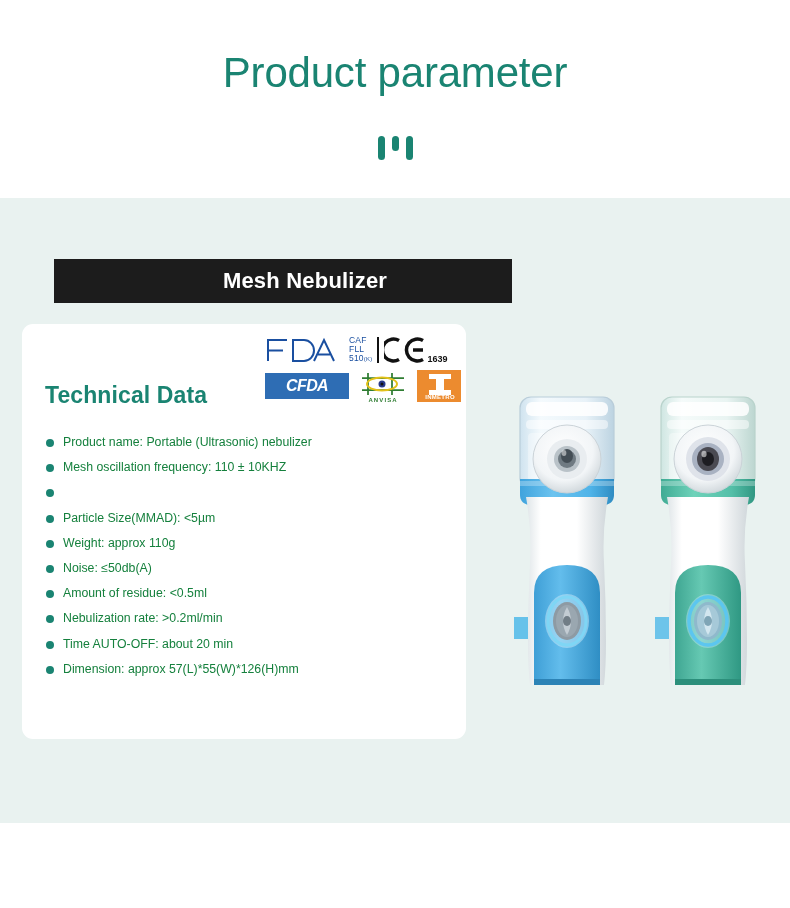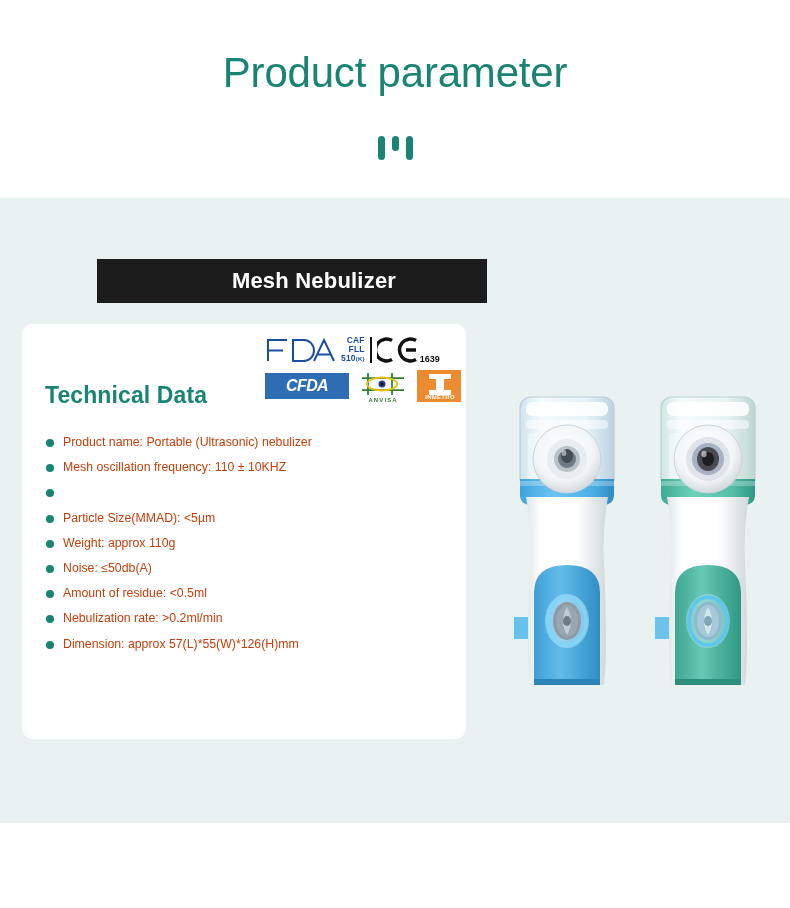--- a/index.html
+++ b/index.html
@@ -61,27 +61,26 @@
     width: 790px;
     height: 625px;
     background: #e9f2f0;
   }
 
   
   .banner {
     position: absolute;
     top: 61px;  
     left: 54px;
-    width: 390px;
+    width: 458px;
     height: 44px;
     background: #1c1c1c;
     display: flex;
     align-items: center;
     justify-content: center;
-    margin-left: 43px;
   }
   .banner-label {
     color: #ffffff;
     font-size: 22px;
     font-weight: bold;
     letter-spacing: 0.2px;
     padding-left: 44px;
   }
 
   
@@ -123,26 +122,26 @@
     height: 35px;
   }
   .cert-row.row2 { height: 34px; margin-top: 2px; }
 
   
   .logo-fda {
     width: 72px;
     height: 26px;
   }
   .cert-caf {
-    margin-left: 4px;
+    margin-left: 12px;
     color: #1a4fa0;
-    font-weight: bold;
+    font-weight: normal;
     font-size: 8.5px;
     line-height: 9px;
-    text-align: right;
+    text-align: left;
     letter-spacing: 0.2px;
   }
   .cert-caf .sup { font-size: 6px; vertical-align: baseline; }
   .cert-divider {
     width: 2px;
     height: 26px;
     background: #111111;
     margin: 0 5px 0 5px;
   }
   .logo-ce { width: 42px; height: 28px; }
@@ -230,21 +229,21 @@
     width: 8px;
     height: 8px;
     border-radius: 50%;
     background: #1a8472;
     margin-top: 5px;
     margin-right: 9px;
     flex: 0 0 auto;
   }
   .spec-text {
     font-size: 12.3px;
-    color: #c2410c;
+    color: #15803d;
     line-height: 17px;
     white-space: nowrap;
   }
 
   
   .products {
     position: absolute;
     top: 195px; 
     left: 496px;
     width: 294px;
@@ -376,20 +375,24 @@
       <li class="spec-item">
         <span class="spec-dot"></span>
         <span class="spec-text">Amount of residue: &lt;0.5ml</span>
       </li>
       <li class="spec-item">
         <span class="spec-dot"></span>
         <span class="spec-text">Nebulization rate: &gt;0.2ml/min</span>
       </li>
       <li class="spec-item">
         <span class="spec-dot"></span>
+        <span class="spec-text">Time AUTO-OFF: about 20 min</span>
+      </li>
+      <li class="spec-item">
+        <span class="spec-dot"></span>
         <span class="spec-text">Dimension: approx 57(L)*55(W)*126(H)mm</span>
       </li>
     </ul>
   </div>
 
   <div class="products">
 
     <div class="device blue">
       <svg width="122" height="305" viewBox="0 0 122 305">
         <defs>

